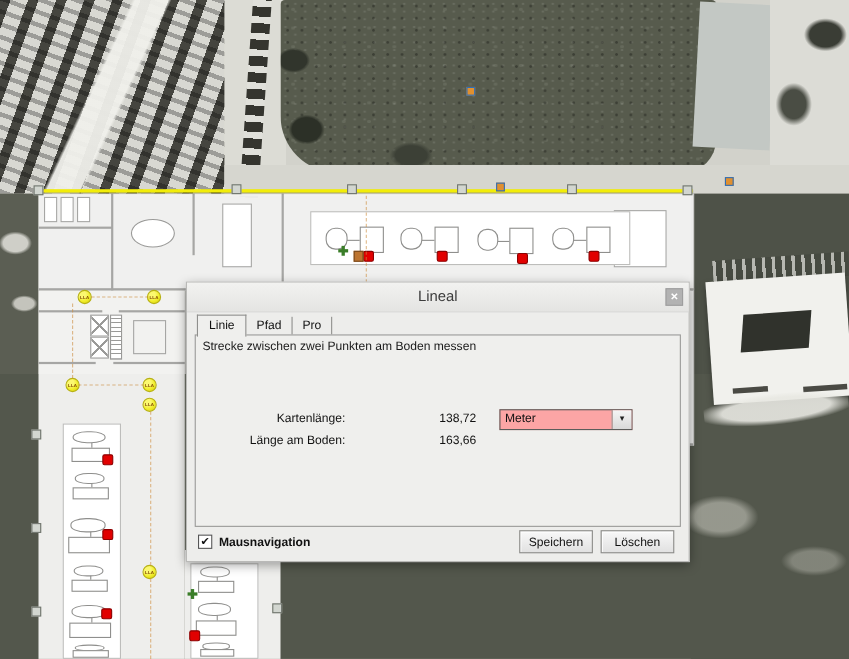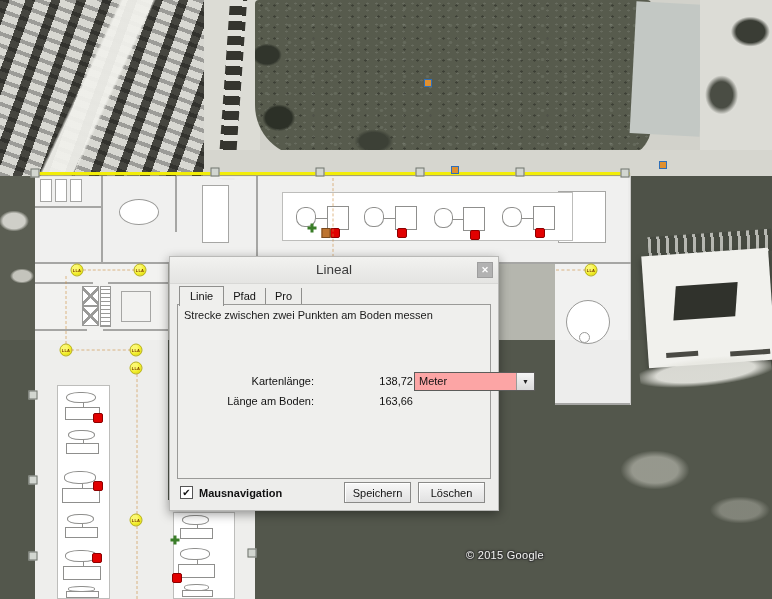--- a/index.html
+++ b/index.html
@@ -105,39 +105,39 @@
   .anno.green-dot{width:9px;height:9px;
     background:linear-gradient(#3a7d28,#3a7d28) center/100% 3px no-repeat,
                linear-gradient(#3a7d28,#3a7d28) center/3px 100% no-repeat;}
   .anno.orange-dot{width:7px;height:8px;background:#bd7430;border:1px solid #7a4a1e;}
   .anno.blue-dot{width:6px;height:6px;background:#e09030;border:1px solid #2f6fb8;}
   .anno.handle{width:7px;height:7px;background:#d2d6d0;border:1px solid #70756e;}
   .anno.dash-h{height:0;border-top:1px dashed rgba(205,140,60,0.6);transform:translate(0,-50%);}
   .anno.dash-v{width:0;border-left:1px dashed rgba(205,140,60,0.6);transform:translate(-50%,0);}
 
   
-  #dialog{position:absolute;left:169px;top:256px;width:330px;height:255px;z-index:10;
+  #dialog{position:absolute;left:169px;top:256px;width:458px;height:255px;z-index:10;
     background:#ededeb;border:1px solid #b9b9b7;box-sizing:border-box;
     box-shadow:0 3px 10px rgba(0,0,0,0.40);font-size:11px;color:#111;}
   #titlebar{position:absolute;left:0;top:0;right:0;height:26px;
     background:linear-gradient(#f2f2f0,#e4e4e2);border-bottom:1px solid #d8d8d6;}
   #dialog-title{position:absolute;left:0;right:0;top:5px;text-align:center;
     font-size:13.5px;color:#3c3c3c;}
   #close-btn{position:absolute;right:5px;top:5px;width:16px;height:16px;
     background:#b2b2b2;border:1px solid #9e9e9e;color:#fff;font-size:9px;font-weight:bold;
     display:flex;align-items:center;justify-content:center;padding:0;cursor:default;}
   #tabs{position:absolute;left:9px;top:30px;height:18px;display:flex;align-items:flex-end;}
   .tab{padding:2px 9px 3px;border-right:1px solid #8f8f8d;color:#111;position:relative;}
   .tab.active{background:#efefed;border:1px solid #8f8f8d;border-bottom:none;
     padding:3px 10px 4px;z-index:2;margin-bottom:-1px;}
   #panel{position:absolute;left:7px;right:7px;top:47px;bottom:31px;
     border:1px solid #9a9a98;background:#efefed;}
   #panel .desc{padding:4px 6px 0 6px;color:#1a1a1a;}
   #rows{margin-top:50px;}
-  .row{display:grid;grid-template-columns:136px 98px 1fr;column-gap:1px;
+  .row{display:grid;grid-template-columns:136px 98px 1fr;column-gap:21px;
     align-items:center;height:20px;}
   .row .lbl{text-align:right;}
   .row .val{text-align:right;}
   .unitbox{width:121px;height:19px;background:#fca5a5;border:1px solid #5c5c5a;
     box-sizing:border-box;display:flex;align-items:stretch;margin-left:0;}
   .unittext{flex:1;padding:2px 0 0 4px;}
   .dropbtn{width:17px;background:linear-gradient(#f5f5f5,#d9d9d9);
     border-left:1px solid #9a9a98;font-size:7px;color:#222;
     display:flex;align-items:center;justify-content:center;}
   .suffix{padding-left:4px;}
@@ -303,14 +303,13 @@
       <span id="checkmark">✔</span>
     </span>
     <span id="checkbox-label">Mausnavigation</span>
     <span class="spacer"></span>
     <button class="btn">Speichern</button>
     <button class="btn">Löschen</button>
   </div>
 </div>
 
 <div id="attribution">
-  <div>© 2015 Google</div>
 </div>
 
 </body></html>

